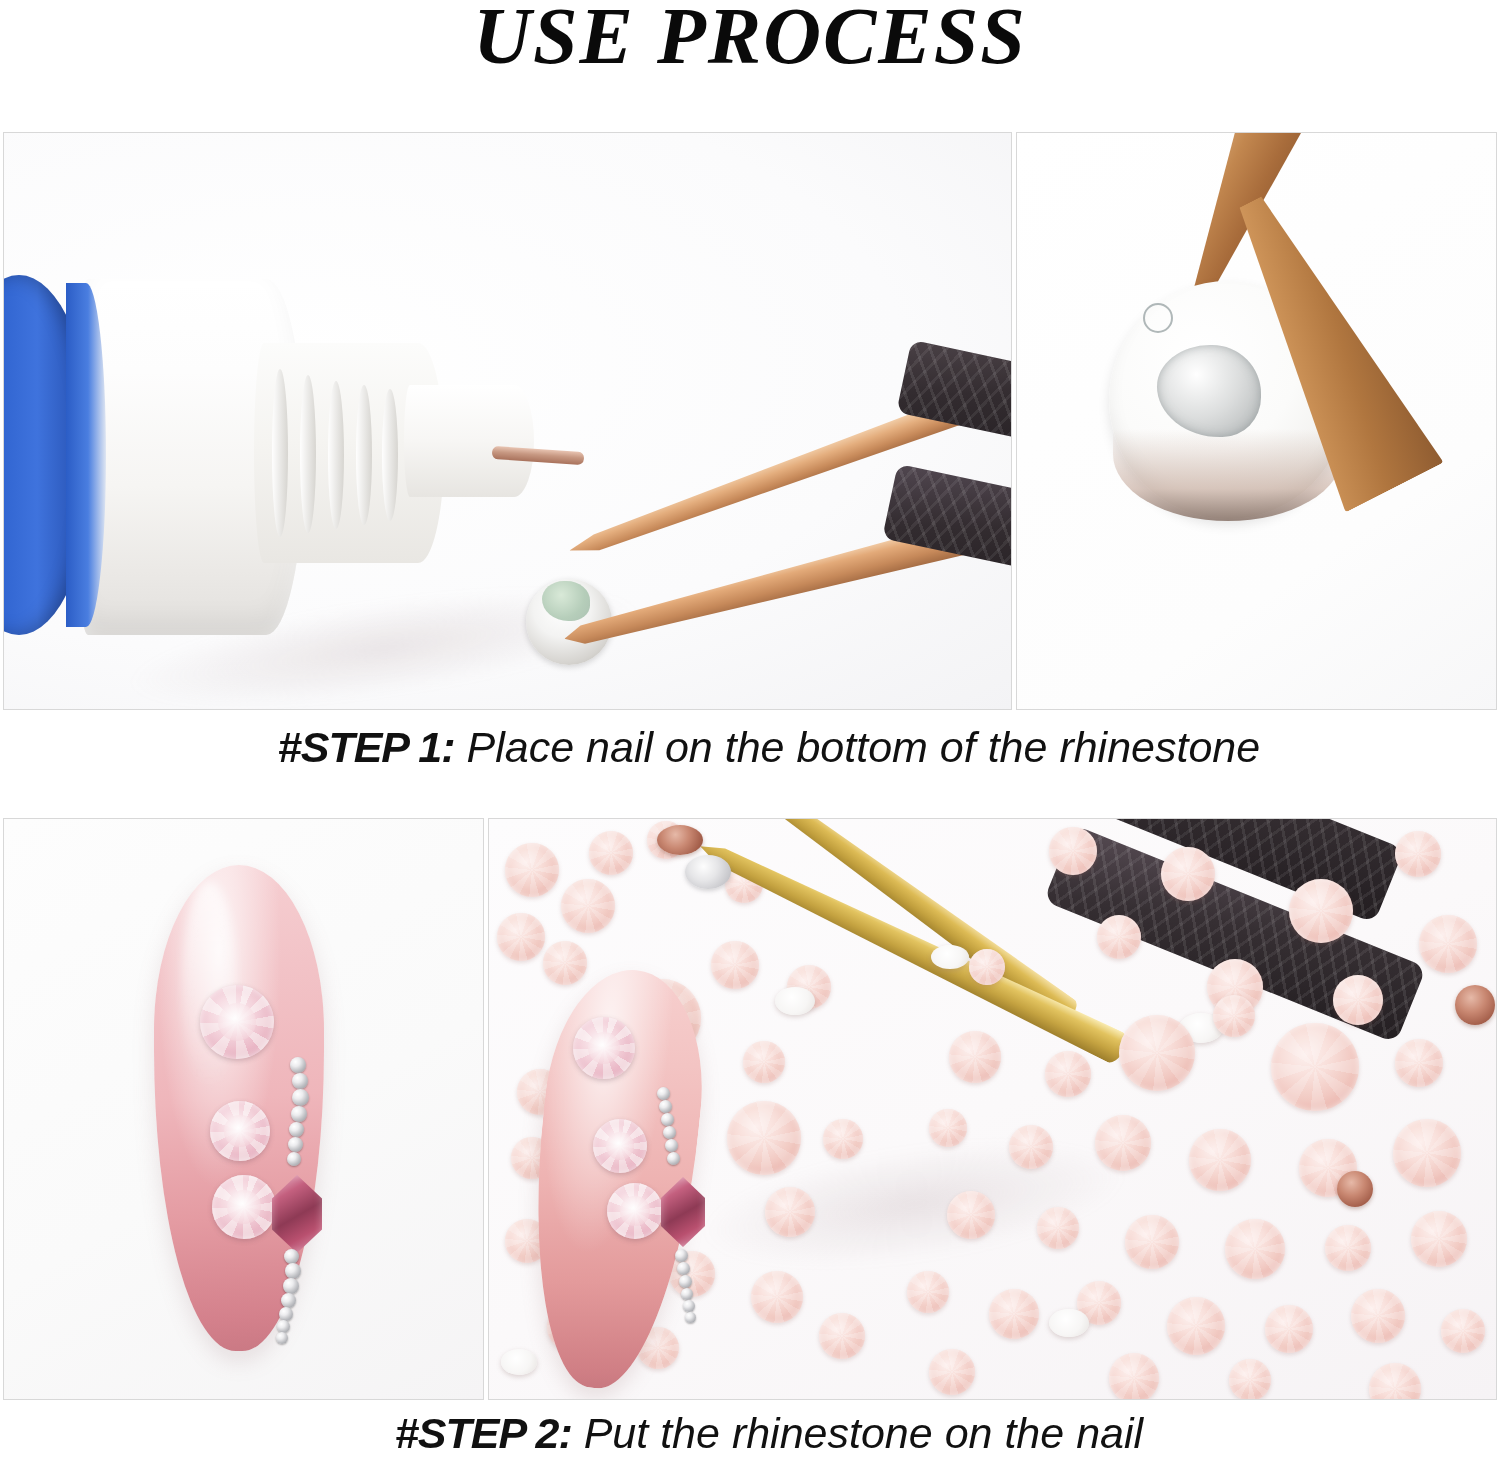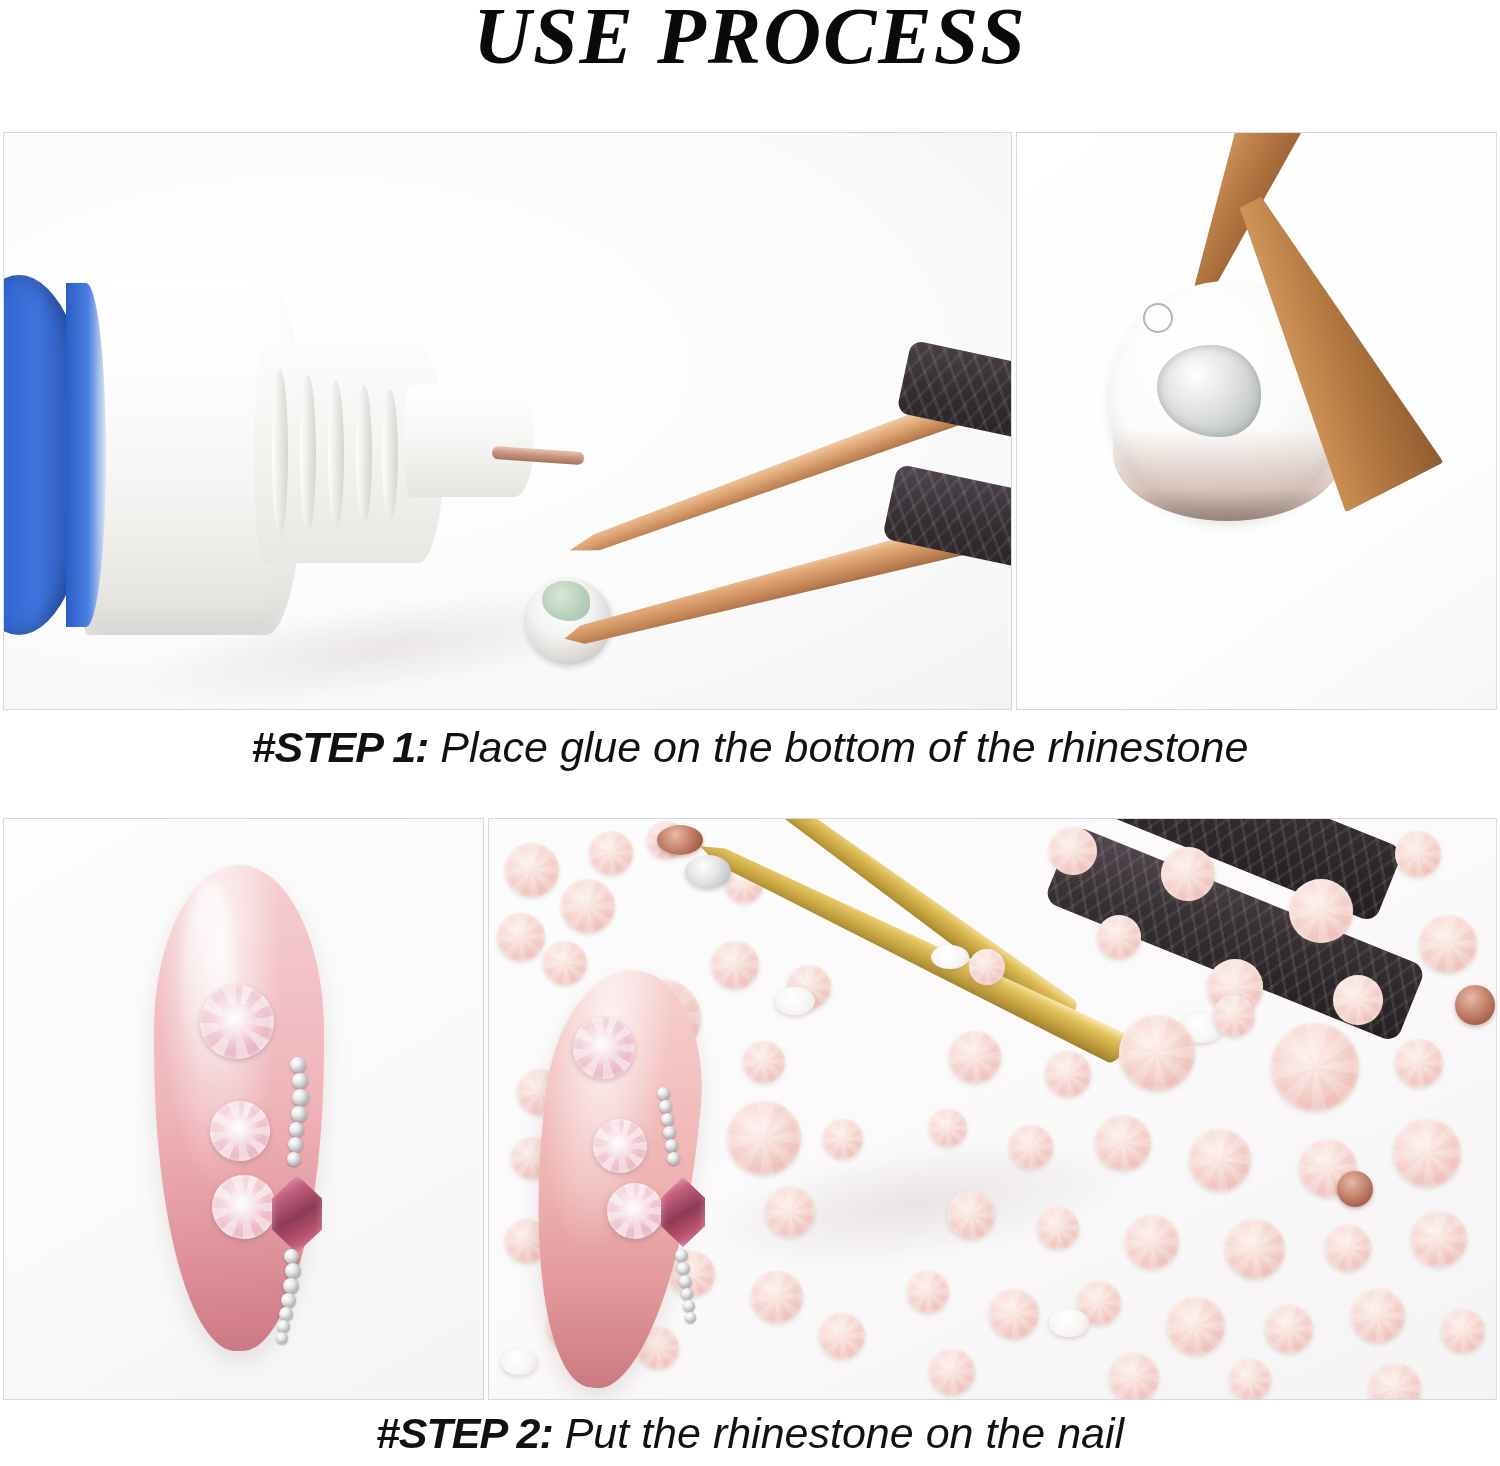--- a/index.html
+++ b/index.html
@@ -1,21 +1,21 @@
 <!DOCTYPE html>
 <html><head>
 <meta charset="utf-8">
 <style>
   html,body{margin:0;padding:0;background:#ffffff;}
   body{
     width:1500px;height:1466px;overflow:hidden;position:relative;
     font-family:"Liberation Sans", sans-serif;
     background:#ffffff;
   }
-  .page{position:absolute;inset:0;background:#fff;}
+  .page{position:absolute;inset:0;background:#fff;padding-left:19px;}
 
   
   .title{
     position:absolute;left:0;top:-4px;width:1500px;
     text-align:center;
     font-family:"Liberation Serif","DejaVu Serif",serif;
     font-weight:bold;font-style:italic;
     font-size:80px;letter-spacing:2px;
     color:#0a0a0a;
     line-height:1.0;
@@ -499,20 +499,20 @@
     <div class="rs" style="left:952px;top:490px;width:44px;height:44px;"></div>
     <div class="rs" style="left:440px;top:530px;width:46px;height:46px;"></div>
     <div class="rs" style="left:620px;top:534px;width:50px;height:50px;"></div>
     <div class="rs" style="left:740px;top:540px;width:42px;height:42px;"></div>
     <div class="rs" style="left:880px;top:544px;width:52px;height:52px;"></div>
     <div class="rs-dark" style="left:966px;top:166px;width:40px;height:40px;"></div>
     <div class="rs-dark" style="left:848px;top:352px;width:36px;height:36px;"></div>
   </div>
 
   <div class="caption" id="caption-step1">
-    <span class="step-label">#STEP 1:</span><span class="step-text"> Place glue on the bottom of the rhinestone</span>
+    <span class="step-label">#STEP 1:</span><span class="step-text"> Place nail on the bottom of the rhinestone</span>
   </div>
 
   <div class="caption" id="caption-step2">
     <span class="step-label">#STEP 2:</span><span class="step-text"> Put the rhinestone on the nail</span>
   </div>
 
 </div>
 
 </body></html>

